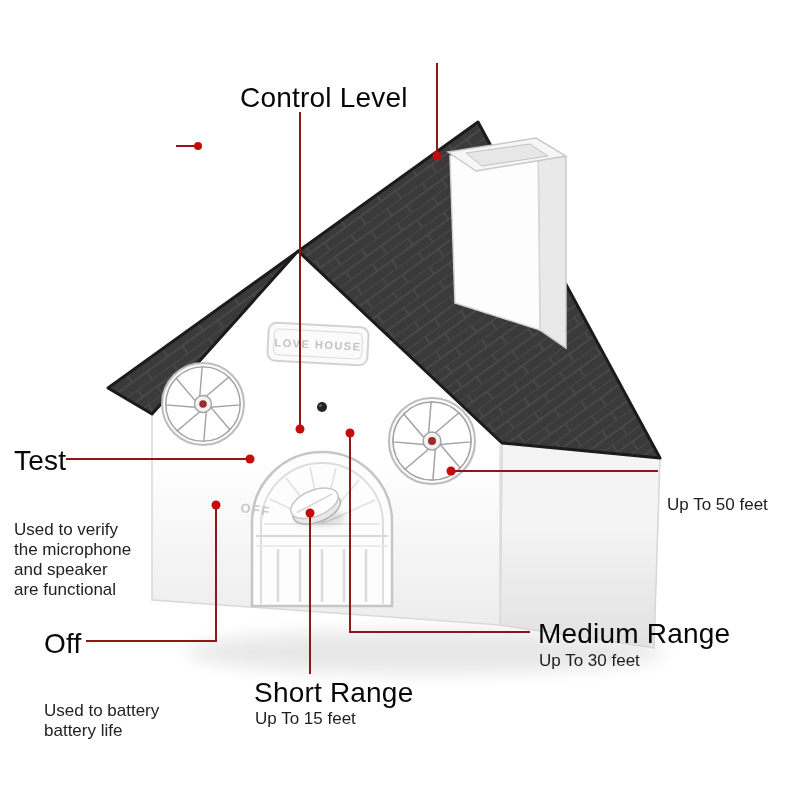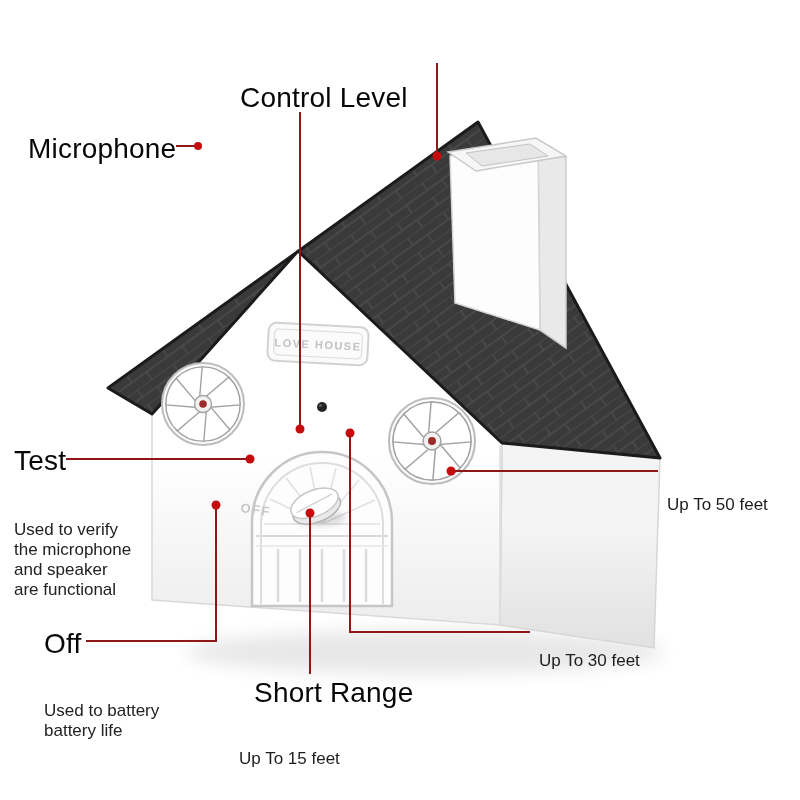--- a/index.html
+++ b/index.html
@@ -148,36 +148,36 @@
       <circle cx="451" cy="471" r="4.5"></circle>
       <circle cx="350" cy="433" r="4.5"></circle>
       <circle cx="310" cy="513" r="4.5"></circle>
       <circle cx="216" cy="505" r="4.5"></circle>
     </g>
   </svg>
 
   <div class="label" style="left:240px;top:82px;">Control Level</div>
 
 
-  <div class="label" style="left:28px;top:133px;">Microphone</div>
 
   <div class="label" style="left:14px;top:445px;">Test</div>
   <div class="desc" style="left:14px;top:477px;">
     <span>Used to verify</span>
     <span>the microphone</span>
     <span>and speaker</span>
     <span>are functional</span>
   </div>
 
   <div class="sublabel" style="left:667px;top:495px;text-align:right;">Up To 50 feet</div>
 
+  <div class="label" style="left:538px;top:618px;">Medium Range</div>
   <div class="sublabel" style="left:539px;top:651px;">Up To 30 feet</div>
 
   <div class="label" style="left:254px;top:677px;">Short Range</div>
-  <div class="sublabel" style="left:239px;top:709px;margin-top:40px;">Up To 15 feet</div>
+  <div class="sublabel" style="left:255px;top:709px;">Up To 15 feet</div>
 
   <div class="label" style="left:44px;top:628px;">Off</div>
   <div class="desc" style="left:44px;top:658px;">
     <span>Used to battery</span>
     <span>battery life</span>
   </div>
 
 </div>
 
 </body></html>

